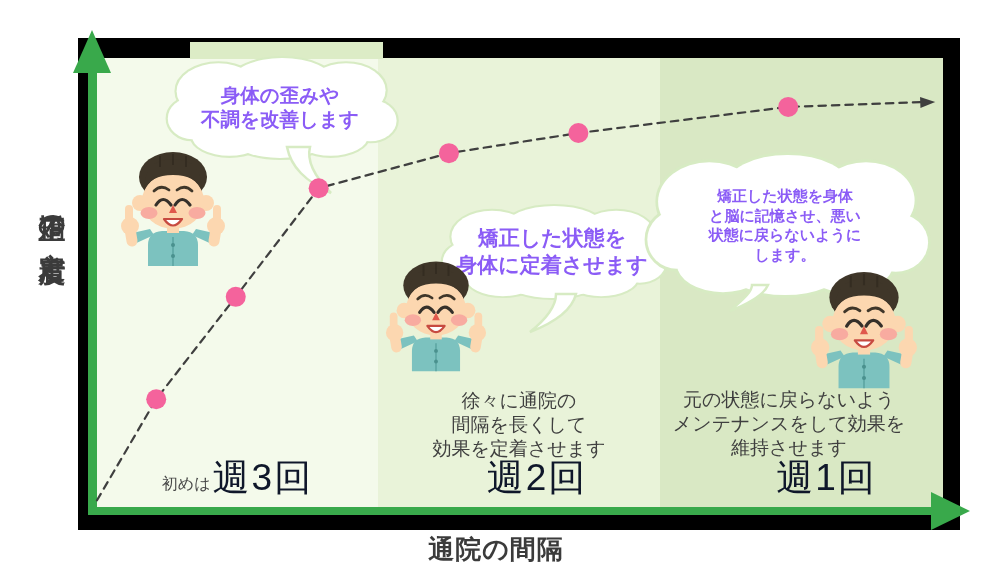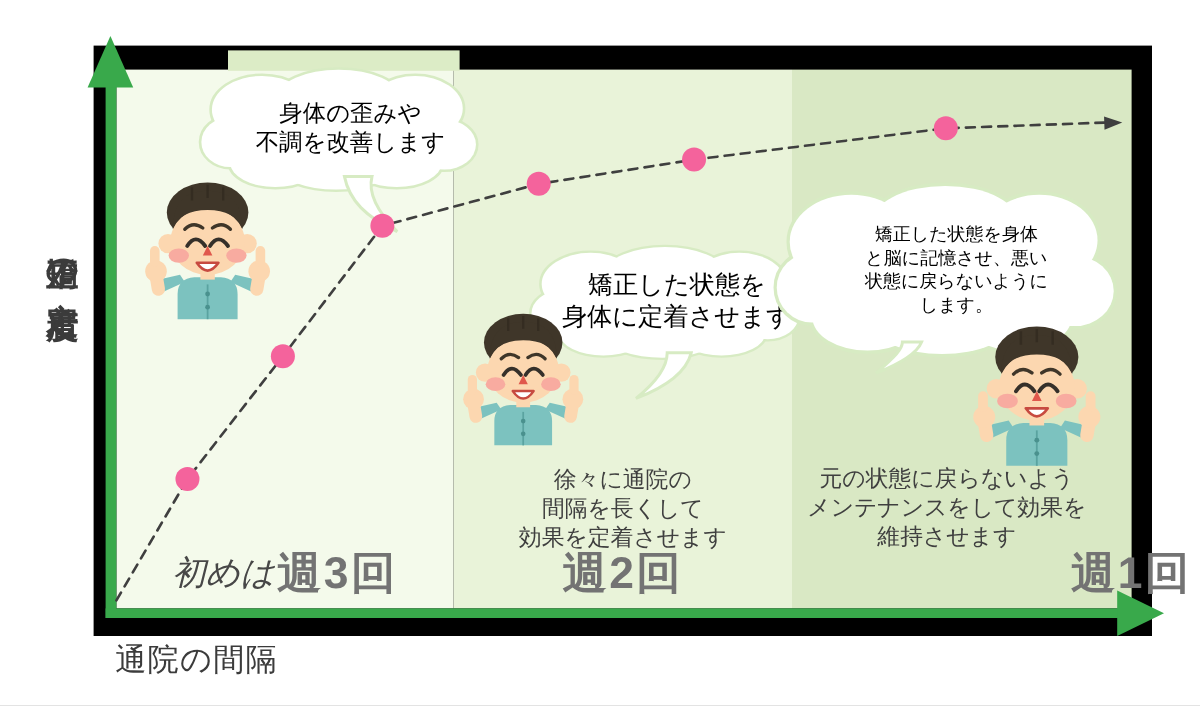--- a/index.html
+++ b/index.html
@@ -13,50 +13,50 @@
   .zone2{left:378px;width:282px;background:#e9f3d9;}
   .zone3{left:660px;width:283px;background:#d9e8c4;}
   .tab{left:190px;top:42px;width:193px;height:17px;background:#dcecc6;z-index:2;}
   
   .ybar{left:88px;top:42px;width:9px;height:473px;background:#39a94b;z-index:3;}
   .xbar{left:88px;top:507px;width:846px;height:8px;background:#39a94b;z-index:3;}
   .axis-overlay{left:0;top:0;width:1000px;height:588px;z-index:3;pointer-events:none;}
   
   .ylabel{left:34px;top:194px;writing-mode:vertical-rl;text-orientation:upright;
           font-size:27px;font-weight:700;color:#3b3b3b;letter-spacing:2px;z-index:4;}
-  .xlabel{left:96px;top:532px;width:800px;text-align:left;font-size:26px;font-weight:400;
+  .xlabel{left:96px;top:532px;width:800px;text-align:center;font-size:26px;font-weight:700;
           color:#3b3b3b;letter-spacing:1px;z-index:4;}
   
   .bubble{z-index:5;}
   .bubble svg.cloud{position:absolute;left:0;top:0;width:100%;height:100%;overflow:visible;}
-  .bubble .btext{position:absolute;left:12px;top:0;width:100%;height:100%;display:flex;
+  .bubble .btext{position:absolute;left:0;top:0;width:100%;height:100%;display:flex;
                  align-items:center;justify-content:center;text-align:center;
-                 white-space:pre-line;color:#000000;font-weight:400;}
+                 white-space:pre-line;color:#8b5cf6;font-weight:700;}
   .b1{left:170px;top:56px;width:220px;height:104px;font-size:19.5px;line-height:1.22;}
   .b2{left:445px;top:204px;width:214px;height:96px;font-size:21px;line-height:1.28;}
   .b3{left:650px;top:152px;width:270px;height:146px;font-size:15px;line-height:1.3;}
   .tail{z-index:5;overflow:visible;}
   .t1{left:283px;top:147px;width:50px;height:48px;}
   .t2{left:528px;top:294px;width:52px;height:40px;}
   .t3{left:728px;top:285px;width:44px;height:28px;}
   use.cstroke{stroke:#d7ebc3;stroke-width:4px;fill:#fff;}
   use.cfill{stroke:none;fill:#fff;}
   .tail path{fill:#fff;stroke:#d7ebc3;stroke-width:2.5px;}
   
   .desc{z-index:4;text-align:center;white-space:pre-line;color:#3f3f3f;
         font-size:19px;line-height:1.27;font-weight:500;}
   .d2{left:378px;top:389px;width:282px;}
   .d3{left:660px;top:388px;width:258px;}
   .zlabel{z-index:4;top:452px;height:44px;display:flex;align-items:flex-end;
           justify-content:center;}
   .zl1{left:97px;width:281px;}
-  .zl2{left:374px;width:290px;}
-  .zl3{left:660px;width:333px;justify-content:flex-end;}
-  .zprefix{font-size:28px;color:#474747;font-weight:500;line-height:1;margin:0 2px 4px 0;font-style:italic;}
-  .zpink{font-size:37px;font-weight:700;color:#737373;line-height:1;letter-spacing:2px;}
+  .zl2{left:392px;width:290px;}
+  .zl3{left:660px;width:333px;}
+  .zprefix{font-size:16px;color:#474747;font-weight:500;line-height:1;margin:0 2px 4px 0;}
+  .zpink{font-size:37px;font-weight:400;color:#0f172a;line-height:1;letter-spacing:2px;}
   
   .person{z-index:6;overflow:visible;}
   .p1{left:120px;top:141px;width:106px;height:125px;}
   .p2{left:385px;top:249px;width:102px;height:124px;}
   .p3{left:810px;top:259px;width:108px;height:131px;}
   
   .chart{left:0;top:0;width:1000px;height:588px;z-index:7;pointer-events:none;}
   .defs-holder{position:absolute;width:0;height:0;overflow:hidden;}
 </style>
 </head>

